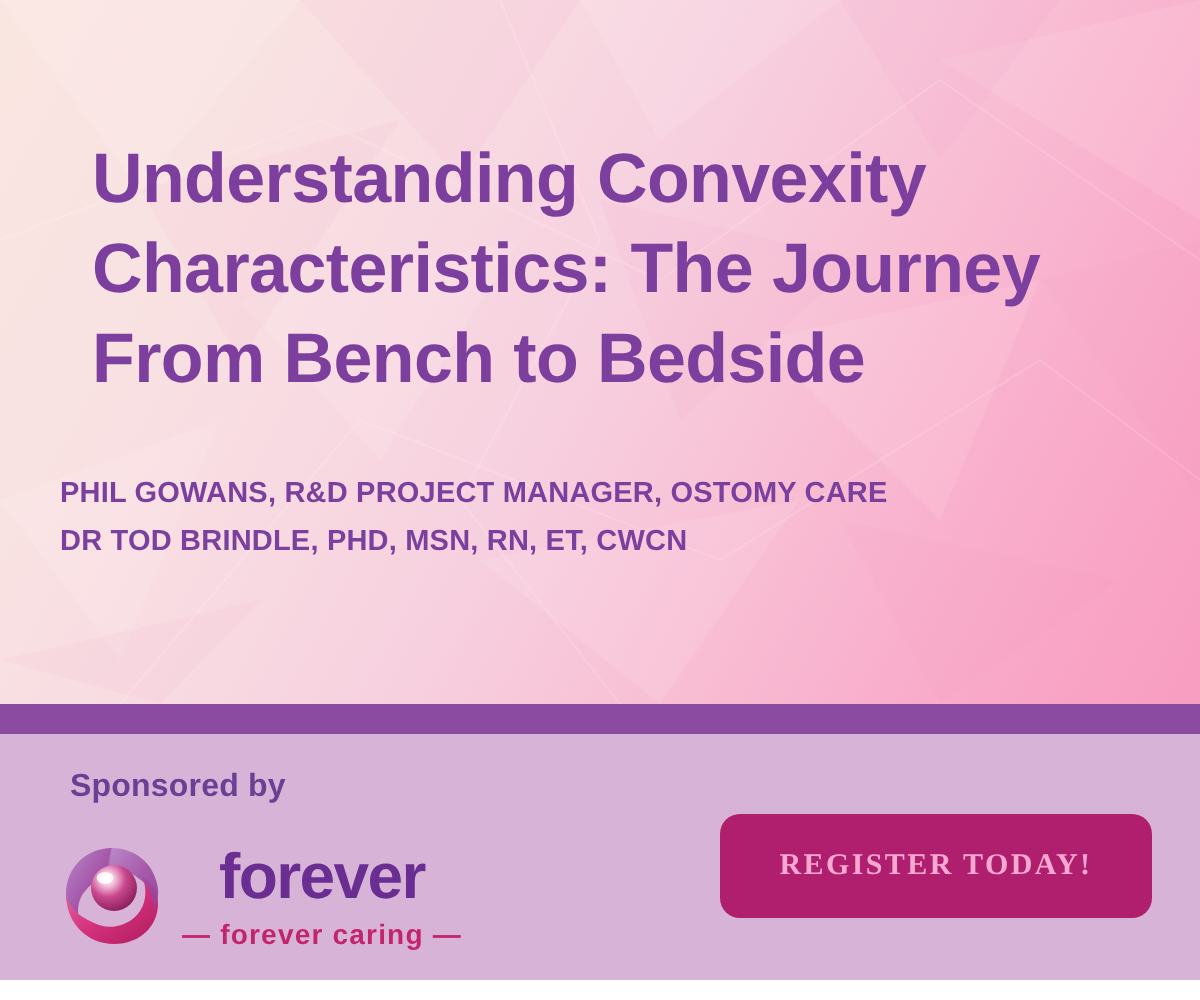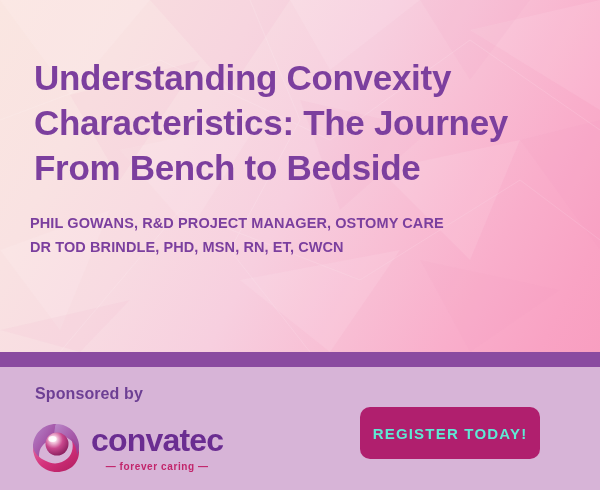--- a/index.html
+++ b/index.html
@@ -47,21 +47,21 @@
   }
 
   .hero-inner {
     position: absolute;
     left: 30px;
     top: 0;
     right: 20px;
   }
 
   .title {
-    margin: 4px;
+    margin: 16px;
     padding-top: 52px;
     color: #7c3f9e;
     font-size: 35px;
     line-height: 1.28;
     font-weight: bold;
     letter-spacing: -0.3px;
     max-width: 520px;
   }
 
   .datetime {
@@ -135,38 +135,38 @@
   }
   .wordmark {
     color: #6a2d91;
     font-size: 32px;
     font-weight: bold;
     letter-spacing: -0.8px;
     line-height: 1;
   }
   .tagline {
     color: #c2256b;
-    font-size: 10px;
+    font-size: 14px;
     font-weight: bold;
     letter-spacing: 0.6px;
     line-height: 1;
     margin-top: 6px;
   }
 
   .register-button {
     position: absolute;
     left: 360px;
     top: 407px;
-    width: 180px;
+    width: 216px;
     height: 52px;
     border: none;
     border-radius: 10px;
     background: #b01f6e;
-    color: #5eead4;
-    font-family: Liberation Sans, sans-serif;
+    color: #f9a8d4;
+    font-family: Liberation Serif, serif;
     font-size: 15px;
     font-weight: bold;
     letter-spacing: 1.2px;
     cursor: pointer;
     padding: 0;
   }
 </style>
 </head>
 <body>
 
@@ -235,21 +235,21 @@
             <stop offset="100%" stop-color="#8e2060"></stop>
           </radialGradient>
         </defs>
         <path d="M26 2 C13 2 3 12 3 25 C3 31 6 36 10 39 C8 34 9 27 13 23 C17 18 23 17 28 18 C25 11 25 6 26 2 Z" fill="url(#swirlA)"></path>
         <path d="M3 25 C3 40 14 50 27 50 C40 50 49 41 49 30 C49 24 46 19 41 16 C44 23 43 31 38 36 C32 42 23 43 16 39 C9 36 4 31 3 25 Z" fill="url(#swirlB)"></path>
         <path d="M26 2 C36 2 45 8 48 18 C50 24 49 29 47 33 C47 26 44 20 39 17 C34 13 28 13 24 15 C24 9 25 5 26 2 Z" fill="url(#swirlA)" opacity="0.92"></path>
         <circle cx="27" cy="22" r="11.5" fill="url(#sphereG)"></circle>
         <ellipse cx="22.5" cy="17" rx="4.2" ry="3" fill="#ffffff" opacity="0.85"></ellipse>
       </svg>
       <div class="logo-text">
-        <div class="wordmark">convatec</div>
+        <div class="wordmark">forever</div>
         <div class="tagline">— forever caring —</div>
       </div>
     </div>
   </div>
 
   <button class="register-button">REGISTER TODAY!</button>
 
 </div>
 
 </body></html>

